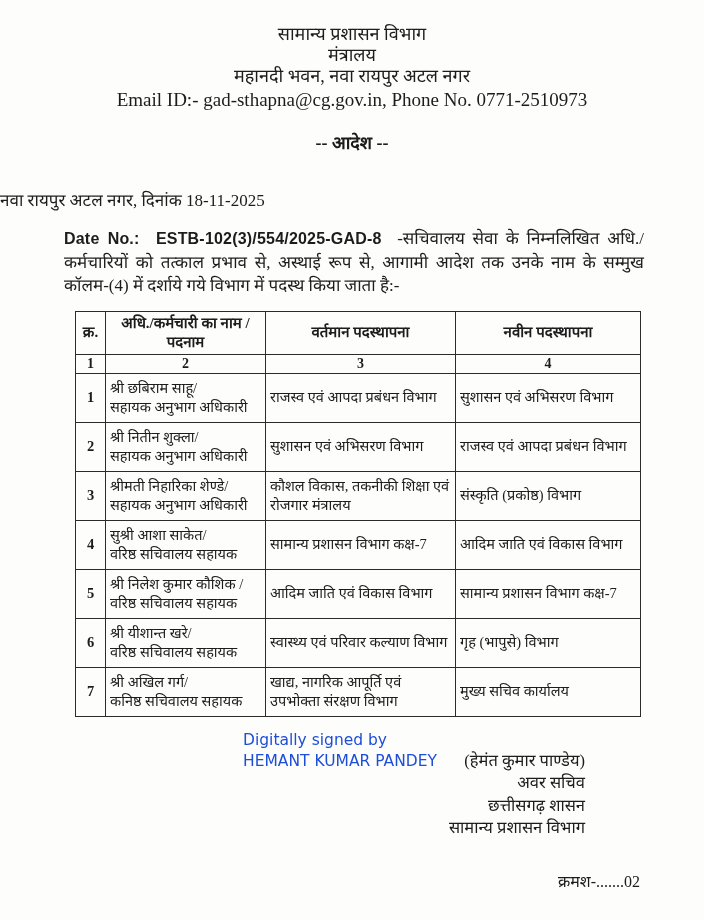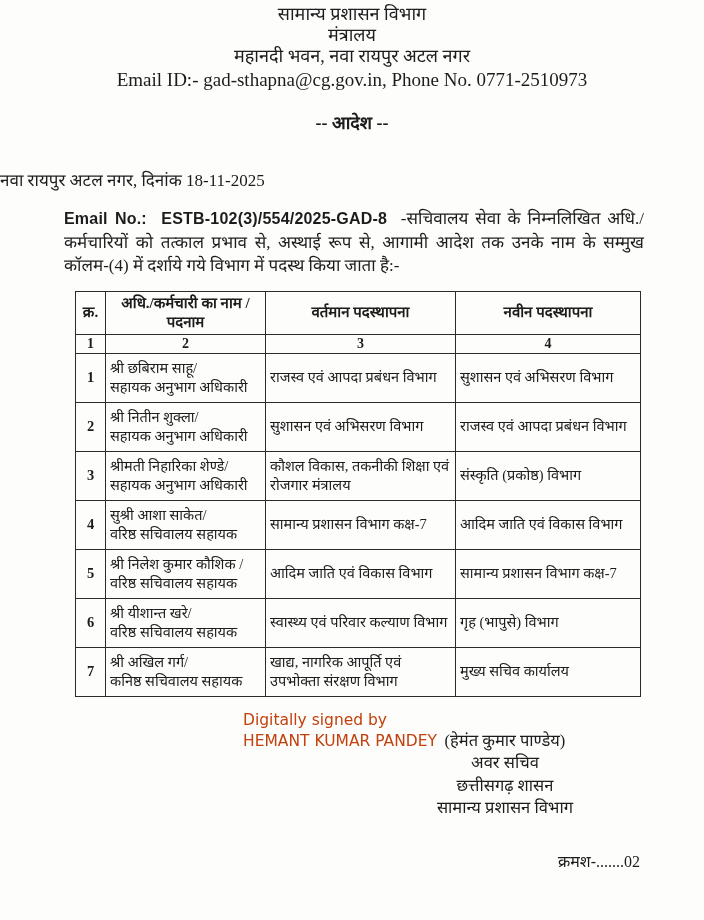--- a/index.html
+++ b/index.html
@@ -7,21 +7,21 @@
     width:704px;height:920px;
     background:#e9e9e9;
     font-family:"Liberation Serif", serif;
   }
   .page{
     position:relative;
     width:704px;height:920px;
     background:#fdfdfc;
     color:#1c1c1c;
     box-sizing:border-box;
-    padding-top:4px;
+    padding-top:24px;
     overflow:hidden;
   }
   .doc-header{text-align:center;font-size:18px;line-height:21px;}
   .doc-header .contact-line{font-size:19px;line-height:24px;margin-top:1px;}
   .order-title{text-align:center;font-size:18px;margin-top:18px;font-weight:bold;}
   .date-line{text-align:left;padding-right:62px;margin-top:34px;font-size:17px;}
   .body-para{
     margin:16px 60px 0 64px;
     font-size:17px;line-height:23.5px;
     text-align:justify;
@@ -53,25 +53,25 @@
     padding:0 2px;height:18px;line-height:16px;
   }
   tbody.data-rows td{height:44px;line-height:18.5px;}
   tbody.data-rows td.c1{text-align:center;font-weight:bold;}
   tbody.data-rows td.c2 div{white-space:nowrap;}
   .sig-row{display:flex;margin-top:13px;align-items:flex-start;}
   .digital-sig{
     margin-left:243px;
     font-family:"DejaVu Sans", sans-serif;
     font-size:15.5px;line-height:21px;
-    color:#c2410c;
+    color:#1d4ed8;
   }
   .signer{
-    margin-top:20px;
-    text-align:center;
+    margin-left:12px;margin-top:20px;
+    text-align:right;
     font-size:16.5px;line-height:22.5px;
     flex:0 0 auto;
   }
   .footer-note{
     text-align:right;padding-right:64px;
     margin-top:30px;font-size:16px;
   }
 </style>
 </head>
 <body>
@@ -82,21 +82,21 @@
     <div>सामान्य प्रशासन विभाग</div>
     <div>मंत्रालय</div>
     <div>महानदी भवन, नवा रायपुर अटल नगर</div>
     <div class="contact-line">Email ID:- gad-sthapna@cg.gov.in, Phone No. 0771-2510973</div>
   </div>
 
   <div class="order-title">-- आदेश --</div>
 
   <div class="date-line">नवा रायपुर अटल नगर, दिनांक 18-11-2025</div>
 
-  <p class="body-para"><b class="fileno"><span>Email No.:</span>&nbsp;&nbsp;<span>ESTB-102(3)/554/2025-GAD-8</span></b>&nbsp;&nbsp;<span>-सचिवालय सेवा के निम्नलिखित अधि./कर्मचारियों को तत्काल प्रभाव से, अस्थाई रूप से, आगामी आदेश तक उनके नाम के सम्मुख कॉलम-(4) में दर्शाये गये विभाग में पदस्थ किया जाता है:-</span></p>
+  <p class="body-para"><b class="fileno"><span>Date No.:</span>&nbsp;&nbsp;<span>ESTB-102(3)/554/2025-GAD-8</span></b>&nbsp;&nbsp;<span>-सचिवालय सेवा के निम्नलिखित अधि./कर्मचारियों को तत्काल प्रभाव से, अस्थाई रूप से, आगामी आदेश तक उनके नाम के सम्मुख कॉलम-(4) में दर्शाये गये विभाग में पदस्थ किया जाता है:-</span></p>
 
   <table class="postings">
     <colgroup>
       <col style="width:30px">
         <col style="width:160px">
         <col style="width:190px">
         <col style="width:185px">
     </colgroup>
     <thead>
       <tr>

